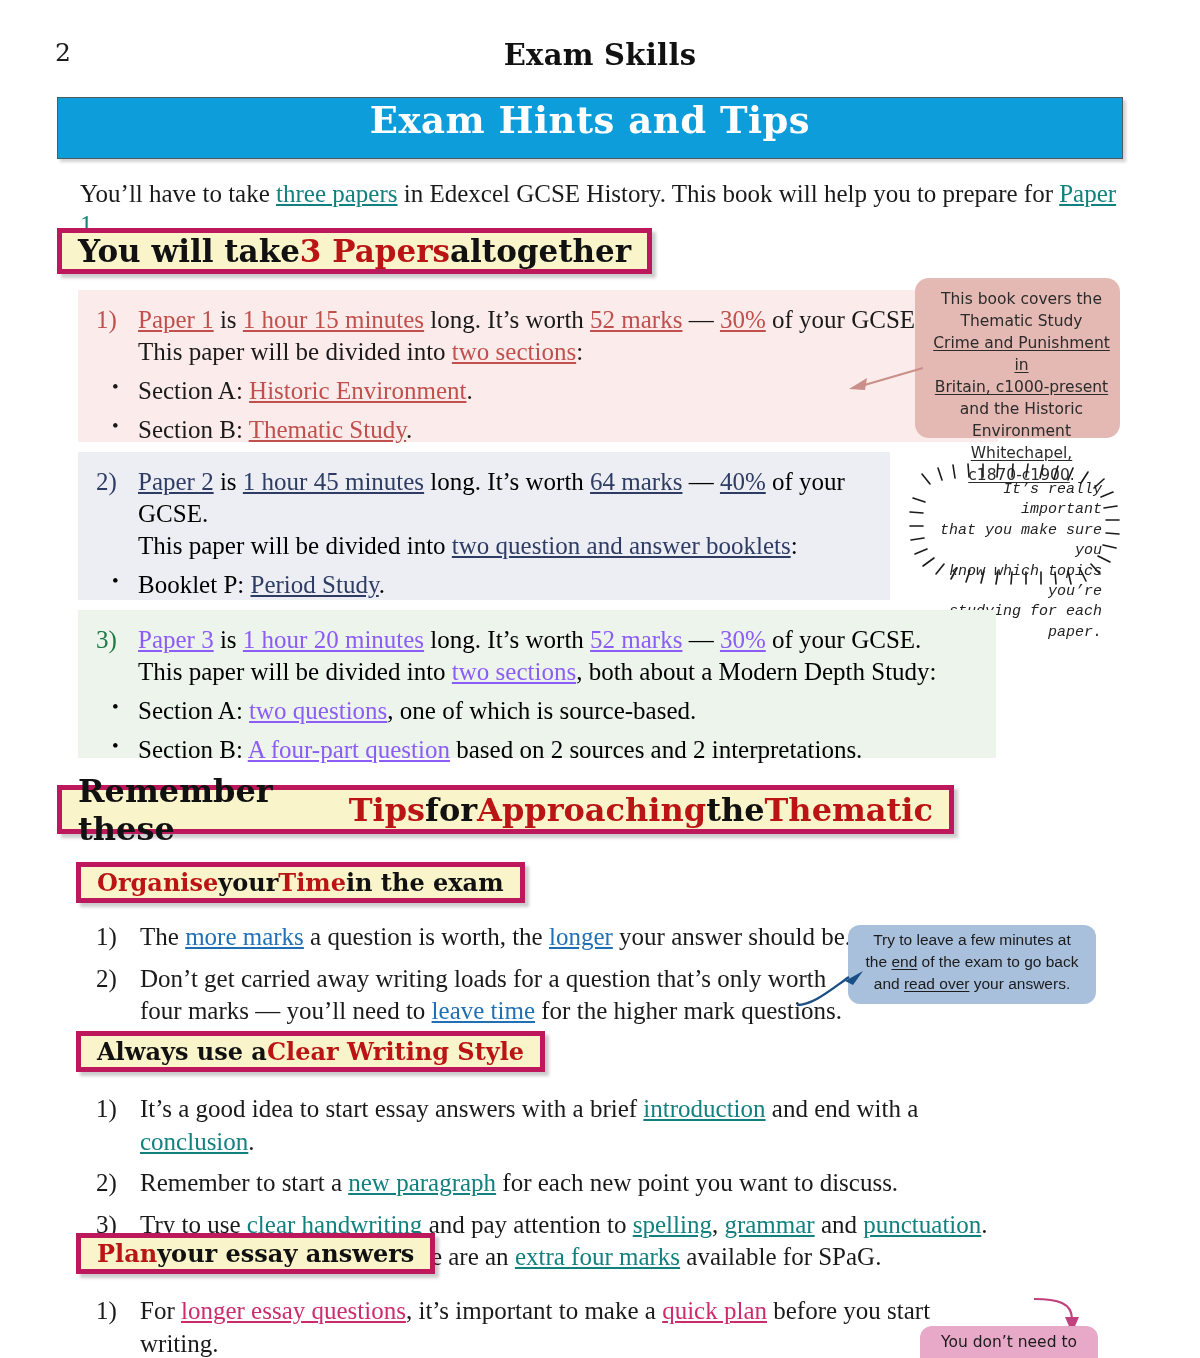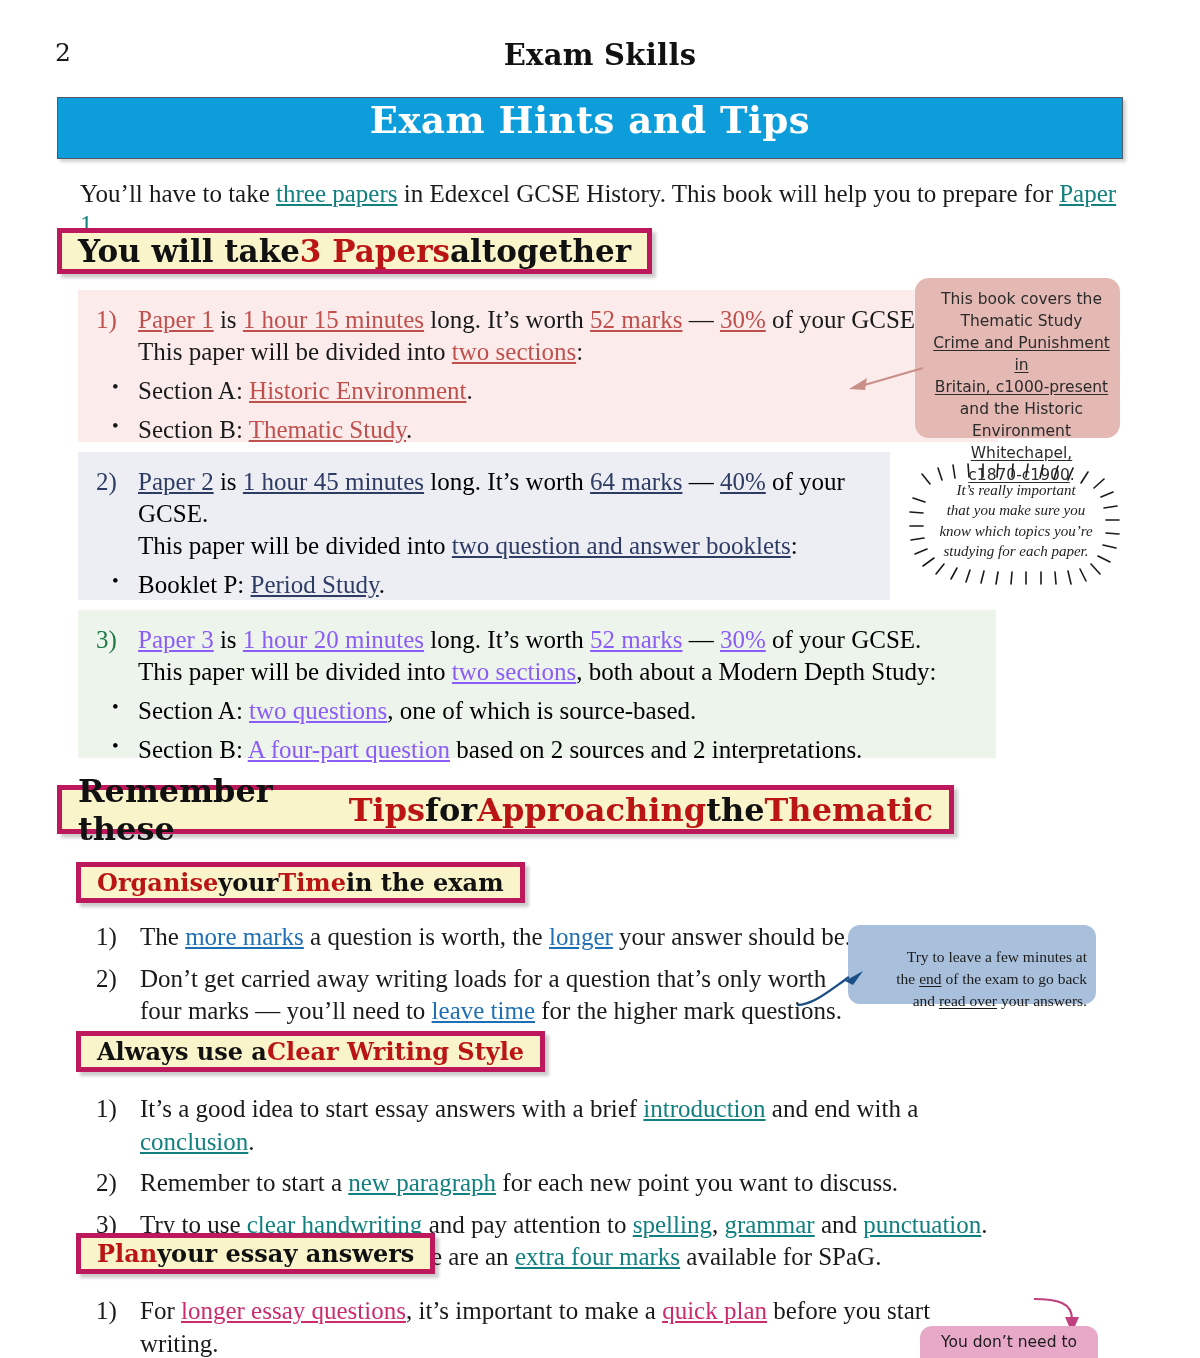--- a/index.html
+++ b/index.html
@@ -126,33 +126,33 @@
 
   
   #arrow-book{position:absolute;left:845px;top:362px;width:80px;height:36px;}
 
   
   #cal-topics{
     left:908px;top:462px;width:214px;height:124px;
   }
   #cal-topics .inner{
     position:absolute;left:22px;top:18px;width:172px;height:90px;
-    font-family:Liberation Serif, serif;
+    font-family:Liberation Mono, monospace;
     font-size:15px;line-height:1.36;color:#222;
-    text-align:center;
+    text-align:right;
     font-style:italic;
   }
 
   
   #cal-time{
     left:848px;top:925px;width:248px;height:79px;
     background:#a9c0dd;border-radius:12px;
-    padding:21px 9px 0 9px;
-    text-align:right;
-    font-family:Liberation Serif, serif;
+    padding:4px 9px 0 9px;
+    text-align:center;
+    font-family:Liberation Sans, sans-serif;
     font-size:15.5px;line-height:1.42;color:#1b1b1b;
   }
   #cal-time u{text-decoration:underline;text-underline-offset:2px;}
   #arrow-time{position:absolute;left:795px;top:965px;width:70px;height:46px;}
 
   
   #cal-plan{
     left:920px;top:1326px;width:178px;height:60px;
     background:#e8a8c8;border-radius:12px;
     padding:6px 8px 0 8px;

